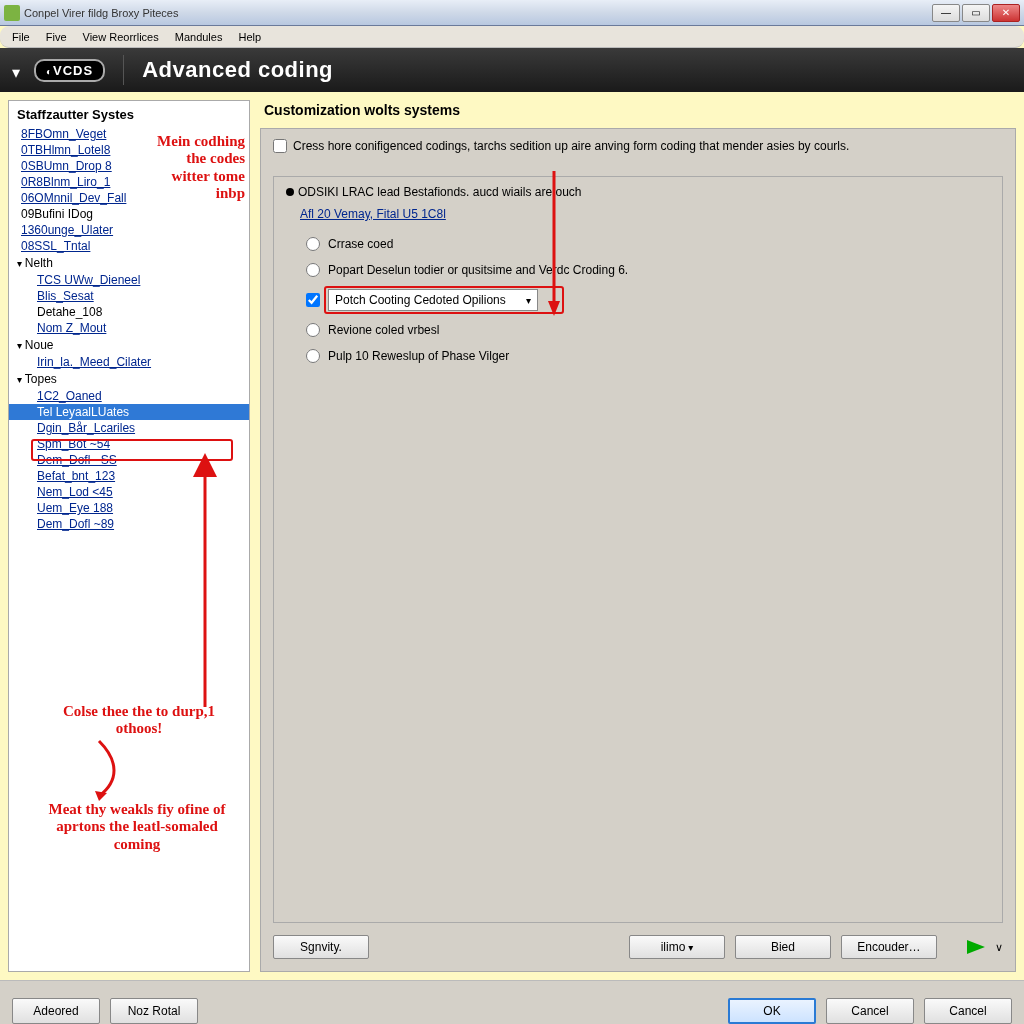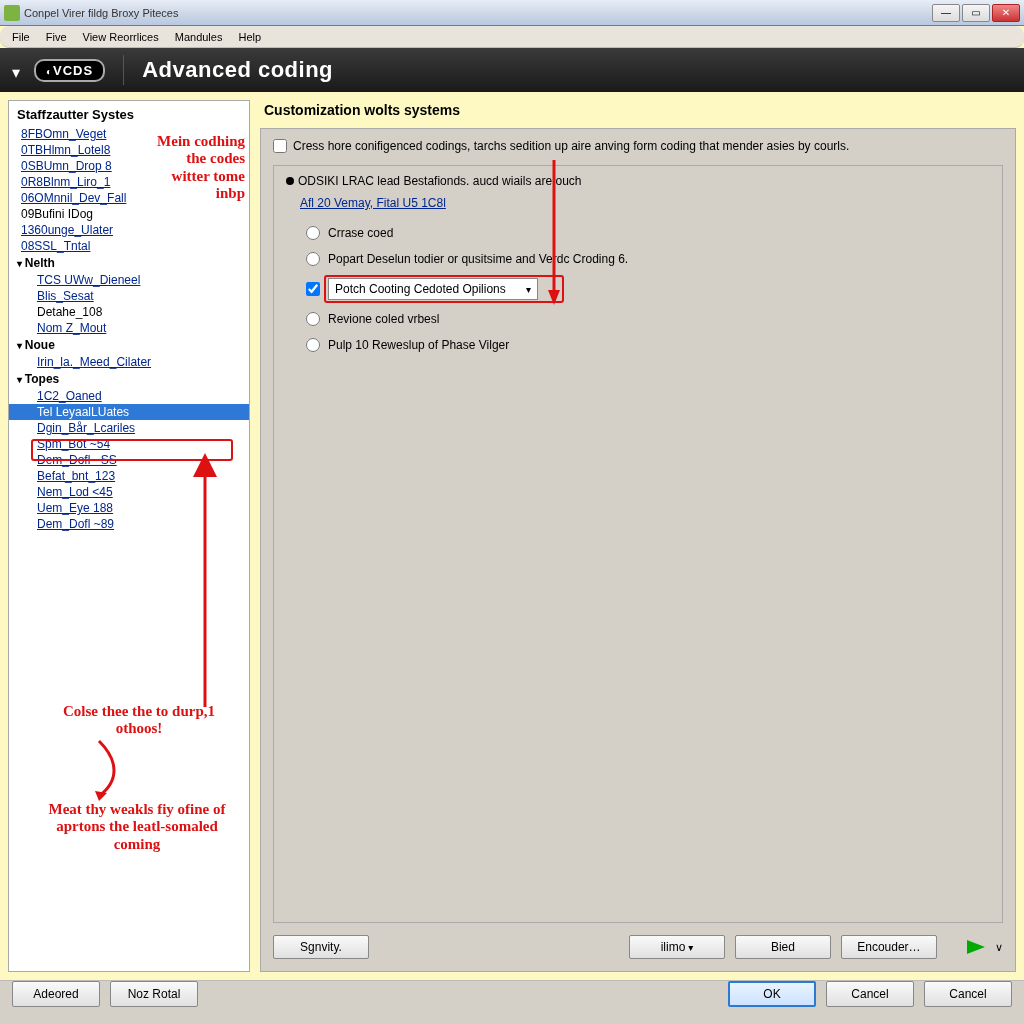--- a/index.html
+++ b/index.html
@@ -22,32 +22,32 @@
 .logo-badge { border: 2px solid #aaa; border-radius: 10px; padding: 2px 10px; font-weight: bold; font-size: 13px; letter-spacing: 1px; background: #000; }
 .header-divider { width: 1px; height: 30px; background: #555; margin: 0 18px; }
 .header-title { font-size: 22px; font-weight: bold; letter-spacing: 0.5px; }
 
 .content-row { display: flex; height: calc(100% - 26px - 22px - 44px - 44px); padding: 8px; gap: 10px; }
 
 .sidebar { width: 242px; background: #fff; border: 1px solid #aaa; padding: 4px 0; font-size: 12px; overflow: hidden; position: relative; }
 .sidebar-title { font-weight: bold; padding: 2px 8px 4px; font-size: 13px; }
 .sidebar-item, .tree-item { padding: 1px 8px 1px 12px; color: #00268e; text-decoration: underline; cursor: default; white-space: nowrap; }
 .sidebar-item.plain, .tree-item.plain { color: #000; text-decoration: none; }
-.tree-header { padding: 2px 8px; font-weight: bold; font-size: 12px; color: #000; }
+.tree-header { padding: 2px 8px; font-weight: normal; font-size: 12px; color: #000; }
 .tree-header::before { content: "▾ "; font-size: 10px; }
 .tree-item { padding-left: 28px; }
 .tree-item.selected { background: #2f79d6; color: #fff; text-decoration: none; }
 
 .annot { position: absolute; color: #d11; font-family: 'Comic Sans MS', cursive; font-size: 15px; font-weight: bold; pointer-events: none; }
 .annot-box { position: absolute; border: 2px solid #d11; pointer-events: none; }
 
 .main-panel { flex: 1; display: flex; flex-direction: column; }
 .panel-title { font-weight: bold; font-size: 14px; padding: 2px 4px 10px; }
 .panel-group { border: 1px solid #aaa; background: #d4d0c8; padding: 10px 12px 12px; flex: 1; display: flex; flex-direction: column; }
-.chk-row { display: flex; align-items: center; gap: 6px; font-size: 12px; margin-bottom: 12px; }
+.chk-row { display: flex; align-items: center; gap: 6px; font-size: 12px; margin-bottom: 23px; }
 .chk-row input[type=checkbox] { width: 14px; height: 14px; }
 
 .select-row { display: flex; align-items: center; gap: 8px; font-size: 12px; margin-bottom: 6px; position: relative; }
 .select-row label { width: 64px; }
 .sel { flex: 1; height: 24px; background: #fff; border: 1px solid #888; display: flex; align-items: center; padding: 0 6px; position: relative; font-size: 12px; }
 .sel::after { content: "▾"; position: absolute; right: 6px; font-size: 10px; color: #444; }
 .sel.small { flex: 0 0 130px; }
 .btn { height: 24px; padding: 0 10px; background: linear-gradient(to bottom,#fafafa,#e0e0e0); border: 1px solid #888; font-size: 12px; border-radius: 2px; }
 
 .inner-group { border: 1px solid #aaa; background: #d4d0c8; padding: 8px 12px 12px; flex: 1; display: flex; flex-direction: column; position: relative; }
@@ -58,21 +58,21 @@
 .radio-row { display: flex; align-items: center; gap: 8px; font-size: 12px; margin: 6px 0 6px 20px; }
 .radio-row input { width: 14px; height: 14px; }
 .radio-row.checked-opt .opt-select { height: 22px; min-width: 210px; background:#fff; border:1px solid #888; display:flex; align-items:center; padding:0 6px; position:relative; font-size:12px; }
 .radio-row.checked-opt .opt-select::after { content:"▾"; position:absolute; right:6px; font-size:10px; }
 
 .button-row { display: flex; gap: 10px; align-items: center; padding-top: 12px; }
 .spacer { flex: 1; }
 .btn.dd::after { content: " ▾"; font-size: 10px; }
 .flag { width: 18px; height: 14px; background:#0a0; display:inline-block; clip-path: polygon(0 0, 100% 50%, 0 100%); margin-left: 20px; }
 
-.footer-bar { height: 44px; background: #d4d0c8; border-top: 1px solid #bbb; display: flex; align-items: flex-start; padding: 0 12px; gap: 10px; }
+.footer-bar { height: 44px; background: #d4d0c8; border-top: 1px solid #bbb; display: flex; align-items: flex-end; padding: 0 12px; gap: 10px; }
 .footer-bar .spacer { flex: 1; }
 .btn.footer { min-width: 88px; height: 26px; }
 .btn.primary { border: 2px solid #2a7ad4; background: linear-gradient(to bottom,#eaf3ff,#cde3ff); }
 
 svg.arrow { position:absolute; pointer-events:none; overflow:visible; }
 </style>
 </head>
 <body>
 
 <div class="window-chrome">

